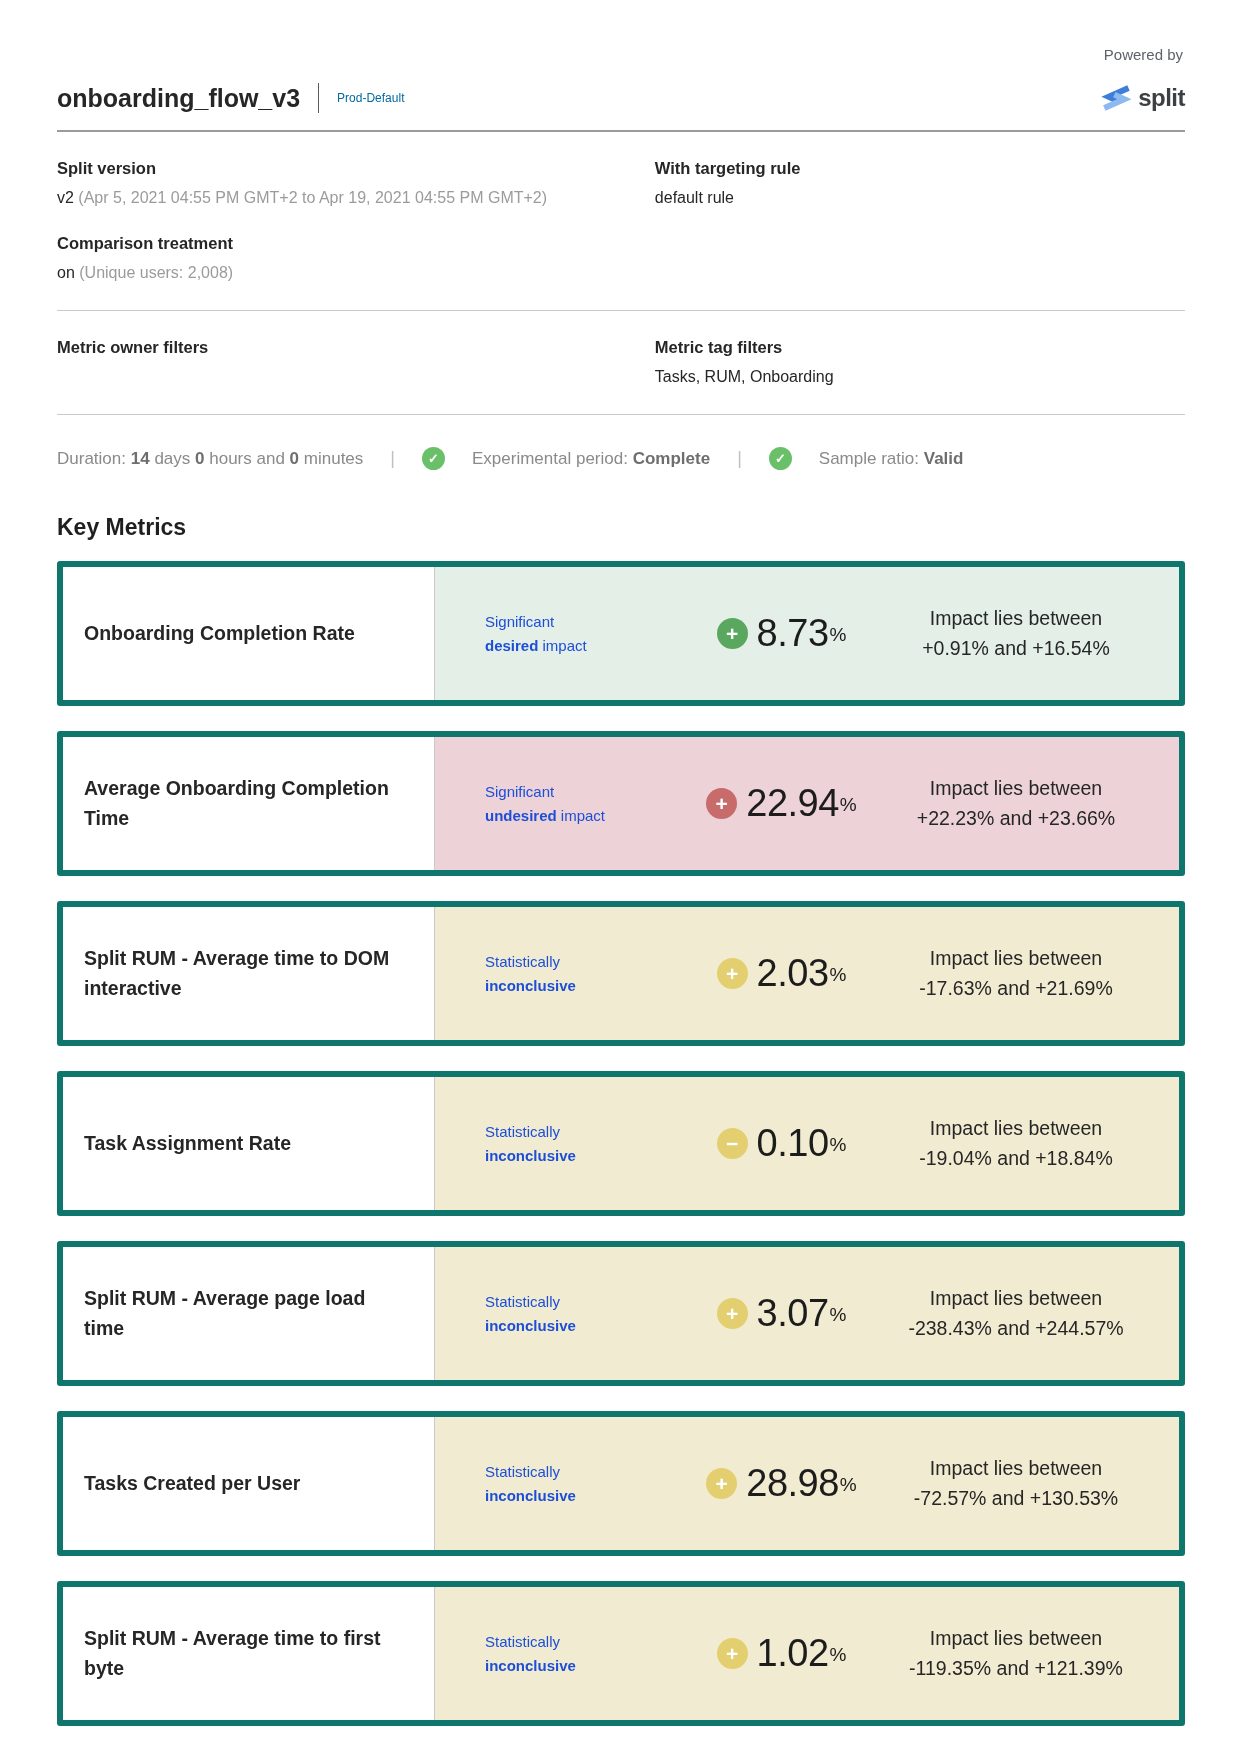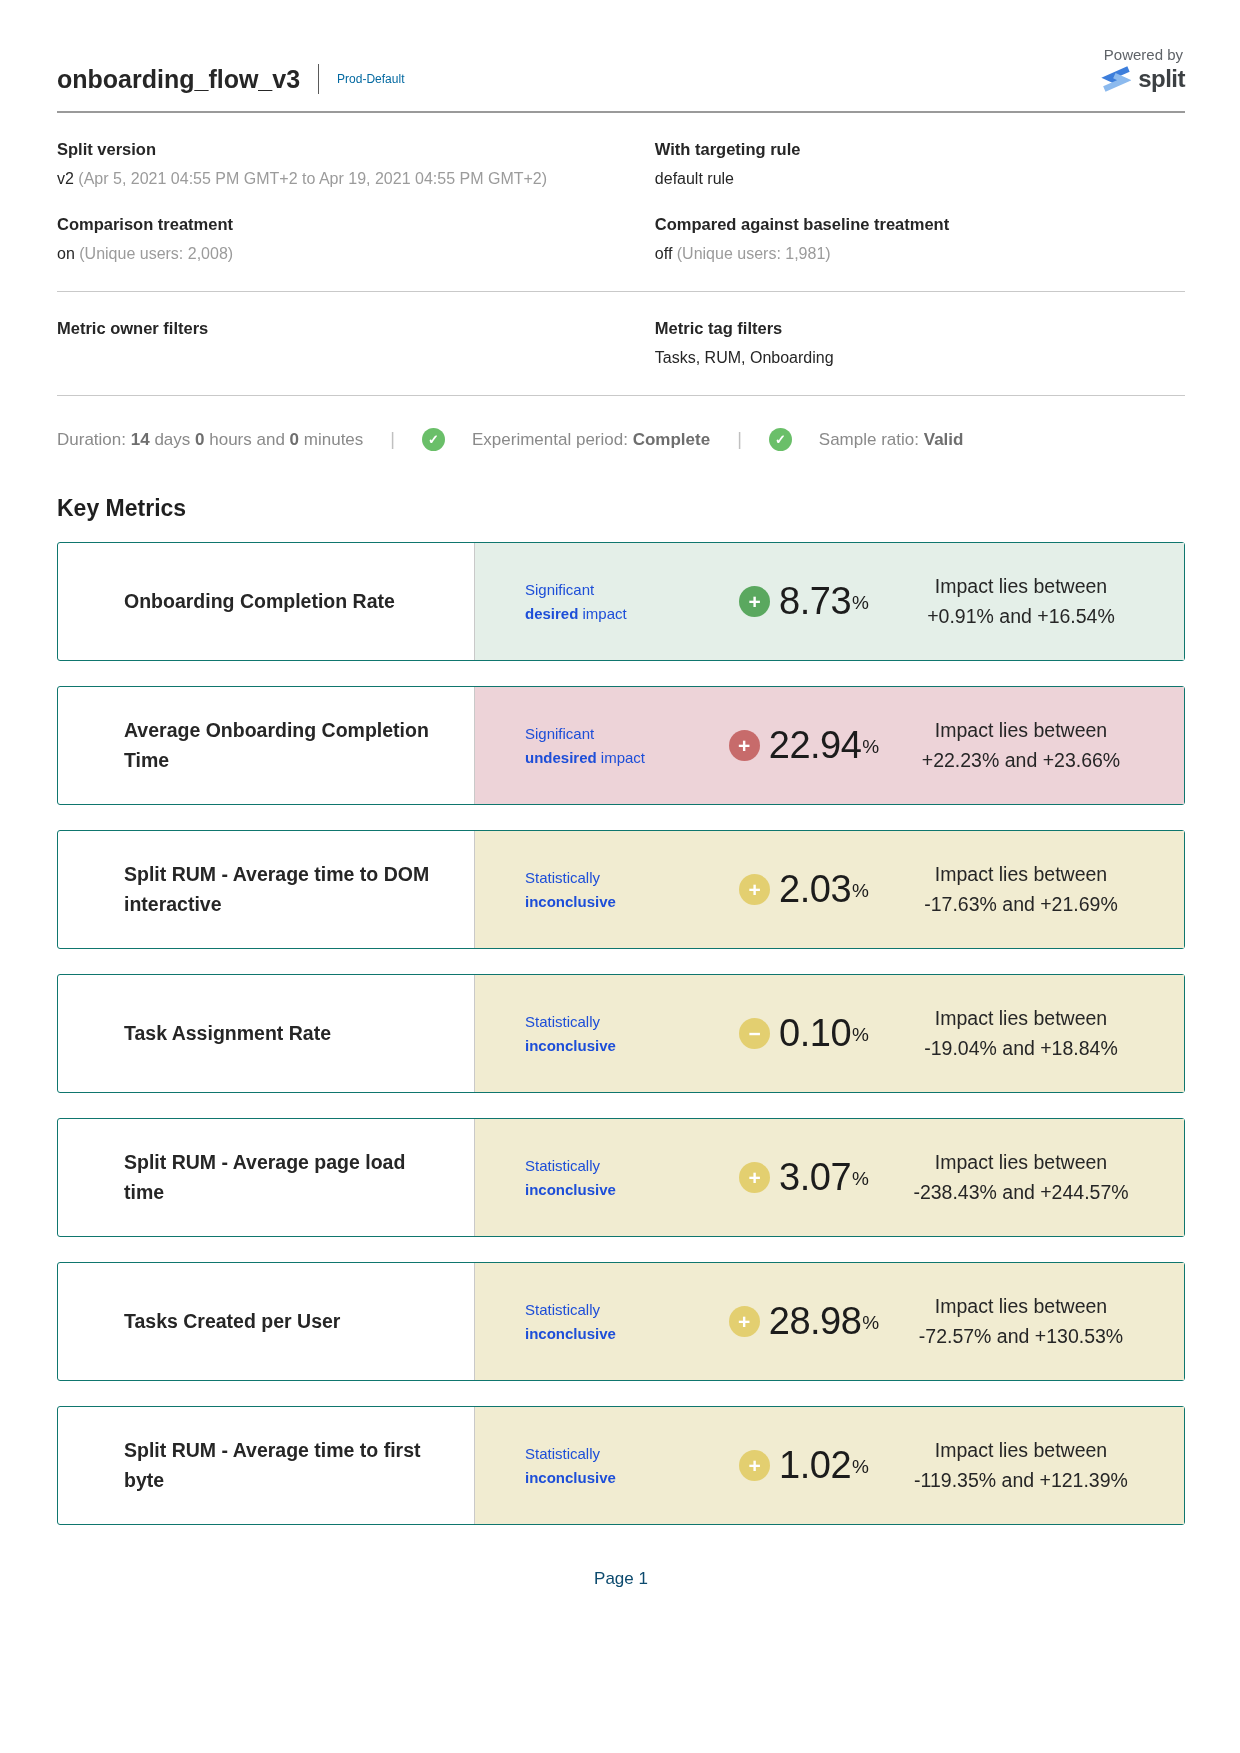--- a/index.html
+++ b/index.html
@@ -12,21 +12,21 @@
   html,body{margin:0;padding:0;background:#fff;}
   body{
     width:1240px;min-height:1753px;
     font-family:"Liberation Sans",sans-serif;
     color:#2e2e2e;
   }
   .page{padding:46px 55px 10px 57px;}
 
   
   .powered-by{text-align:right;color:#5f6368;font-size:15px;padding-right:2px;}
-  .title-row{display:flex;justify-content:space-between;align-items:center;margin-top:0;gap:14px;}
+  .title-row{display:flex;justify-content:space-between;align-items:center;margin-top:19px;gap:14px;}
   .title-left{display:flex;align-items:center;gap:18px;}
   .split-title{font-size:25px;font-weight:bold;color:#262626;}
   .title-divider{width:1px;height:30px;background:#5a5a5a;}
   .env-name{font-size:12px;color:#0369a1;text-align:right;}
   .brand{display:flex;align-items:center;gap:7px;}
   .brand-text{font-size:24px;font-weight:bold;color:#3c4043;letter-spacing:-0.5px;}
   .header-rule{border:none;border-top:2px solid #9a9a9a;margin:16px 0 0;}
 
   
   .info-grid{display:grid;grid-template-columns:53% 47%;}
@@ -40,21 +40,21 @@
   .status-bar{display:flex;align-items:center;gap:27px;color:#8a8a8a;font-size:17px;margin-top:32px;}
   .status-strong{color:#6e6e6e;font-weight:bold;}
   .pipe{color:#c0c0c0;font-size:18px;}
   .check-icon{width:23px;height:23px;border-radius:50%;background:var(--check);color:#fff;
     display:inline-flex;align-items:center;justify-content:center;font-size:13px;font-weight:bold;flex:0 0 auto;}
 
   
   .section-heading{font-size:23px;font-weight:600;color:#1f1f1f;margin:44px 0 20px;}
 
   
-  .metric-card{display:flex;border:1px solid #0f766e;border-radius:3px;height:119px;margin-bottom:25px;background:#fff;padding-left:45px;}
+  .metric-card{display:flex;border:6px solid #0f766e;border-radius:3px;height:145px;margin-bottom:25px;background:#fff;}
   .metric-name-cell{flex:0 0 372px;display:flex;align-items:center;padding:0 26px 0 21px;border-right:1px solid #c9c9c9;}
   .metric-name{font-size:19.5px;font-weight:bold;color:#262626;line-height:1.5;}
   .metric-result{flex:1;display:flex;align-items:center;}
   [data-theme="green"] .metric-result{background:var(--green_bg);}
   [data-theme="green"] .impact-icon{background:var(--green_icon);}
   [data-theme="red"] .metric-result{background:var(--red_bg);}
   [data-theme="red"] .impact-icon{background:var(--red_icon);}
   [data-theme="yellow"] .metric-result{background:var(--yellow_bg);}
   [data-theme="yellow"] .impact-icon{background:var(--yellow_icon);}
   .metric-status{flex:0 0 222px;padding-left:21px;font-size:15px;line-height:1.55;color:#1d4ed8;margin-left:29px;}
@@ -102,27 +102,20 @@
     </div>
     <div class="info-item">
       <div class="info-label">With targeting rule</div>
       <div class="info-value">default rule</div>
     </div>
     <div class="info-item">
       <div class="info-label">Comparison treatment</div>
       <div class="info-value">
         <span>on</span>
         <span class="muted">(Unique users: 2,008)</span>
-      </div>
-    </div>
-    <div class="info-item">
-      <div class="info-label">Compared against baseline treatment</div>
-      <div class="info-value">
-        <span>off</span>
-        <span class="muted">(Unique users: 1,981)</span>
       </div>
     </div>
   </div>
 
   <hr class="sub-rule">
 
   <div class="info-grid">
     <div class="info-item">
       <div class="info-label">Metric owner filters</div>
       <div class="info-value"></div>

